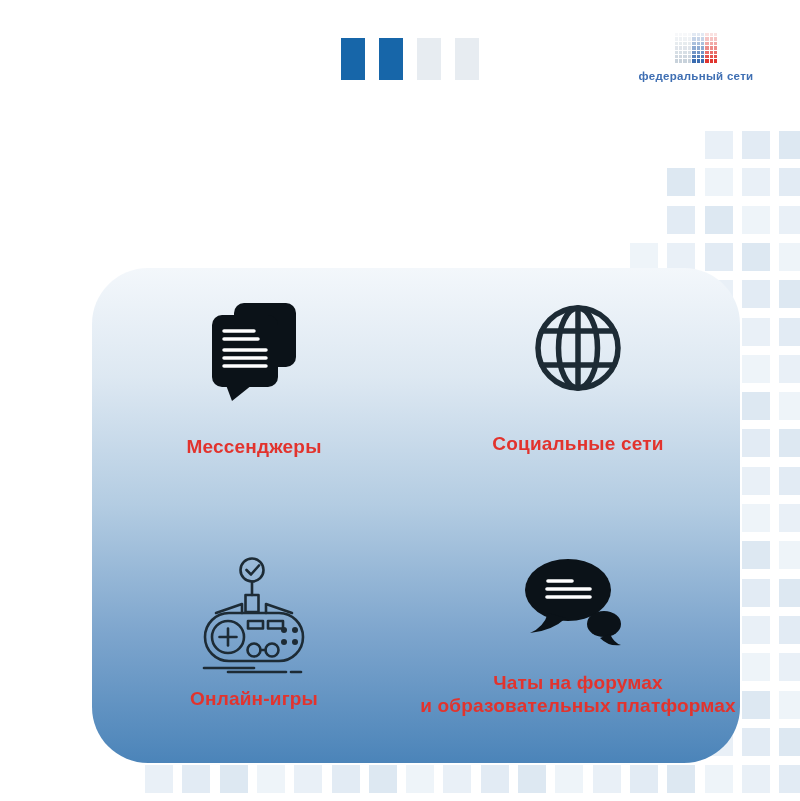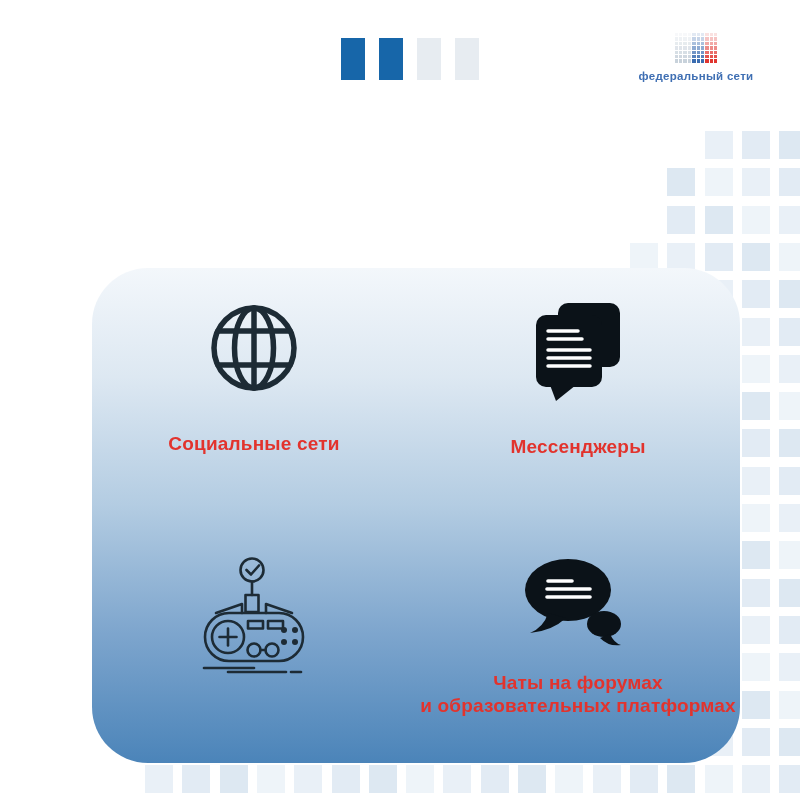--- a/index.html
+++ b/index.html
@@ -351,45 +351,45 @@
         </div>
       </div>
     <div class="logo-subtitle">федеральный сети</div>
   </div>
 
   <h1 class="page-title" style="margin:0;">
   </h1>
 
   <div class="card">
 
-    <div class="cell cell-social">
-      <svg width="88" height="88" viewBox="0 0 88 88" fill="none" stroke="var(--icon-dark)" stroke-width="5.5" stroke-linecap="round">
-        <circle cx="44" cy="44" r="40"></circle>
-        <ellipse cx="44" cy="44" rx="19.5" ry="40"></ellipse>
-        <line x1="44" y1="4" x2="44" y2="84"></line>
-        <line x1="8" y1="27" x2="80" y2="27"></line>
-        <line x1="8" y1="61" x2="80" y2="61"></line>
-      </svg>
-      <div class="label">Социальные сети</div>
-    </div>
-
     <div class="cell cell-mess">
       <svg width="92" height="100" viewBox="0 0 92 100">
         <rect x="26" y="2" width="62" height="64" rx="10" fill="var(--icon-black)"></rect>
         <rect x="4" y="14" width="66" height="72" rx="10" fill="var(--icon-black)"></rect>
         <polygon points="18,84 44,84 24,100" fill="var(--icon-black)"></polygon>
         <g stroke="#ffffff" stroke-width="3.5" stroke-linecap="round">
           <line x1="16" y1="30" x2="46" y2="30"></line>
           <line x1="16" y1="38" x2="50" y2="38"></line>
           <line x1="16" y1="49" x2="58" y2="49"></line>
           <line x1="16" y1="57" x2="58" y2="57"></line>
           <line x1="16" y1="65" x2="58" y2="65"></line>
         </g>
       </svg>
       <div class="label">Мессенджеры</div>
+    </div>
+
+    <div class="cell cell-social">
+      <svg width="88" height="88" viewBox="0 0 88 88" fill="none" stroke="var(--icon-dark)" stroke-width="5.5" stroke-linecap="round">
+        <circle cx="44" cy="44" r="40"></circle>
+        <ellipse cx="44" cy="44" rx="19.5" ry="40"></ellipse>
+        <line x1="44" y1="4" x2="44" y2="84"></line>
+        <line x1="8" y1="27" x2="80" y2="27"></line>
+        <line x1="8" y1="61" x2="80" y2="61"></line>
+      </svg>
+      <div class="label">Социальные сети</div>
     </div>
 
     <div class="cell cell-games">
       <svg width="112" height="120" viewBox="0 0 112 120" fill="none" stroke="var(--icon-dark)" stroke-width="2.6" stroke-linecap="round" stroke-linejoin="round">
         <circle cx="54" cy="15" r="11.5"></circle>
         <path d="M48.5 15 L53 19.5 L61 10.5"></path>
         <line x1="54" y1="26.5" x2="54" y2="40"></line>
         <rect x="47.5" y="40" width="13" height="17"></rect>
         <polyline points="18,58 44,49 44,58"></polyline>
         <polyline points="94,58 68,49 68,58"></polyline>
@@ -403,20 +403,21 @@
         <circle cx="97" cy="75" r="3" fill="var(--icon-dark)" stroke="none"></circle>
         <circle cx="86" cy="87" r="3" fill="var(--icon-dark)" stroke="none"></circle>
         <circle cx="97" cy="87" r="3" fill="var(--icon-dark)" stroke="none"></circle>
         <circle cx="56" cy="95" r="6.5"></circle>
         <circle cx="74" cy="95" r="6.5"></circle>
         <line x1="62.5" y1="95" x2="67.5" y2="95"></line>
         <line x1="6" y1="113" x2="56" y2="113"></line>
         <line x1="30" y1="117" x2="88" y2="117"></line>
         <line x1="93" y1="117" x2="103" y2="117"></line>
       </svg>
+      <div class="label">Онлайн-игры</div>
     </div>
 
     <div class="cell cell-chats">
       <svg width="112" height="94" viewBox="0 0 112 94">
         <ellipse cx="46" cy="33" rx="43" ry="31" fill="var(--icon-black)"></ellipse>
         <path d="M26 56 Q22 70 8 76 Q30 74 44 61 Z" fill="var(--icon-black)"></path>
         <g stroke="#ffffff" stroke-width="3.6" stroke-linecap="round">
           <line x1="26" y1="24" x2="50" y2="24"></line>
           <line x1="25" y1="32" x2="68" y2="32"></line>
           <line x1="25" y1="40" x2="68" y2="40"></line>

